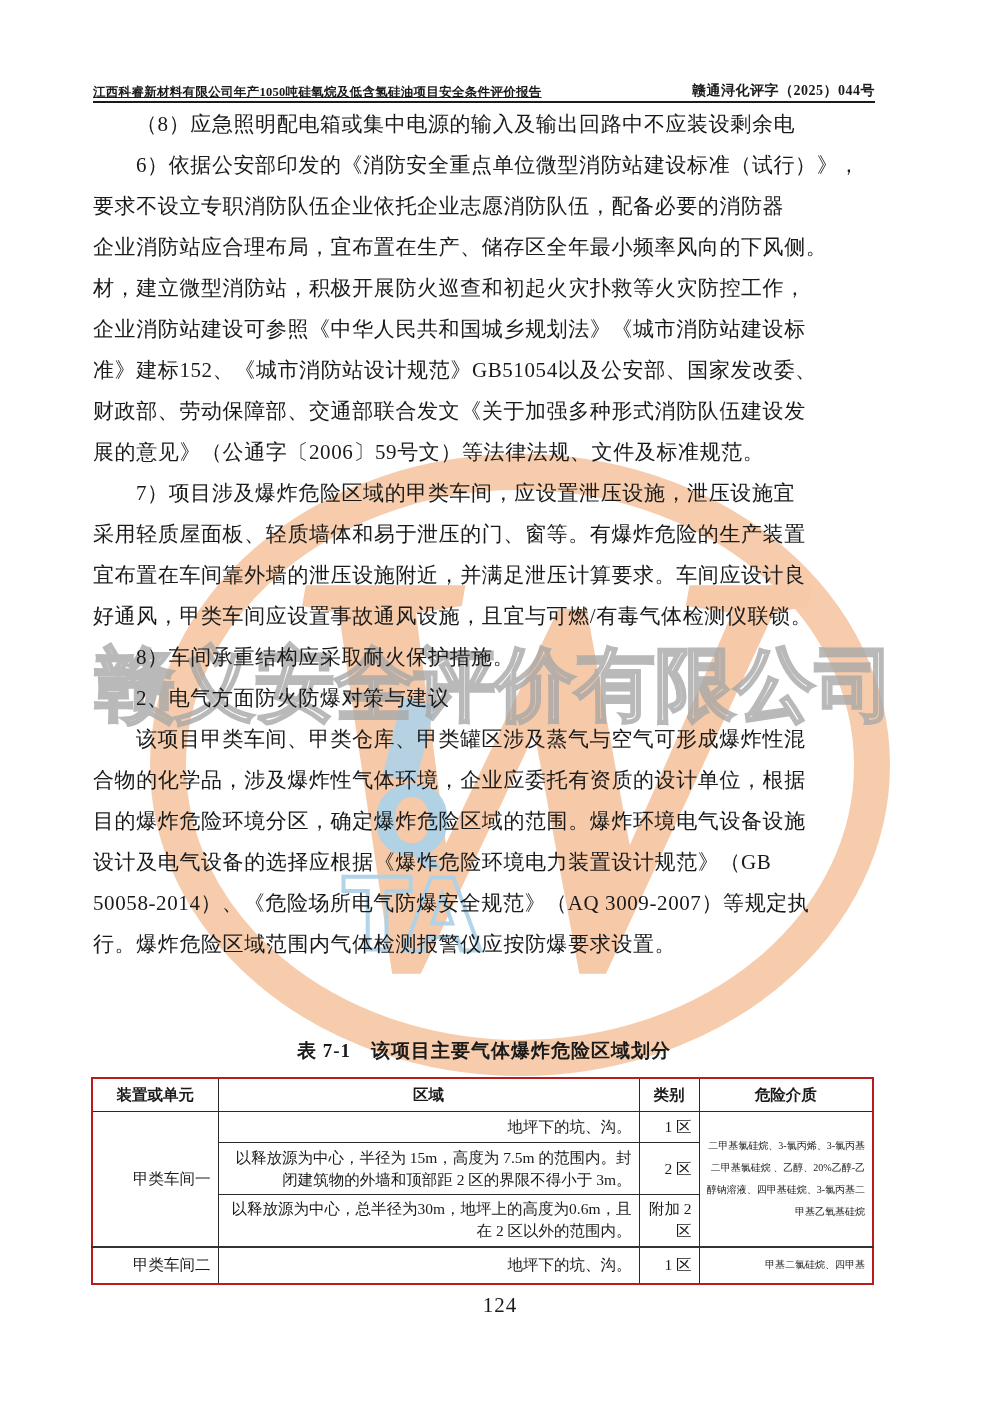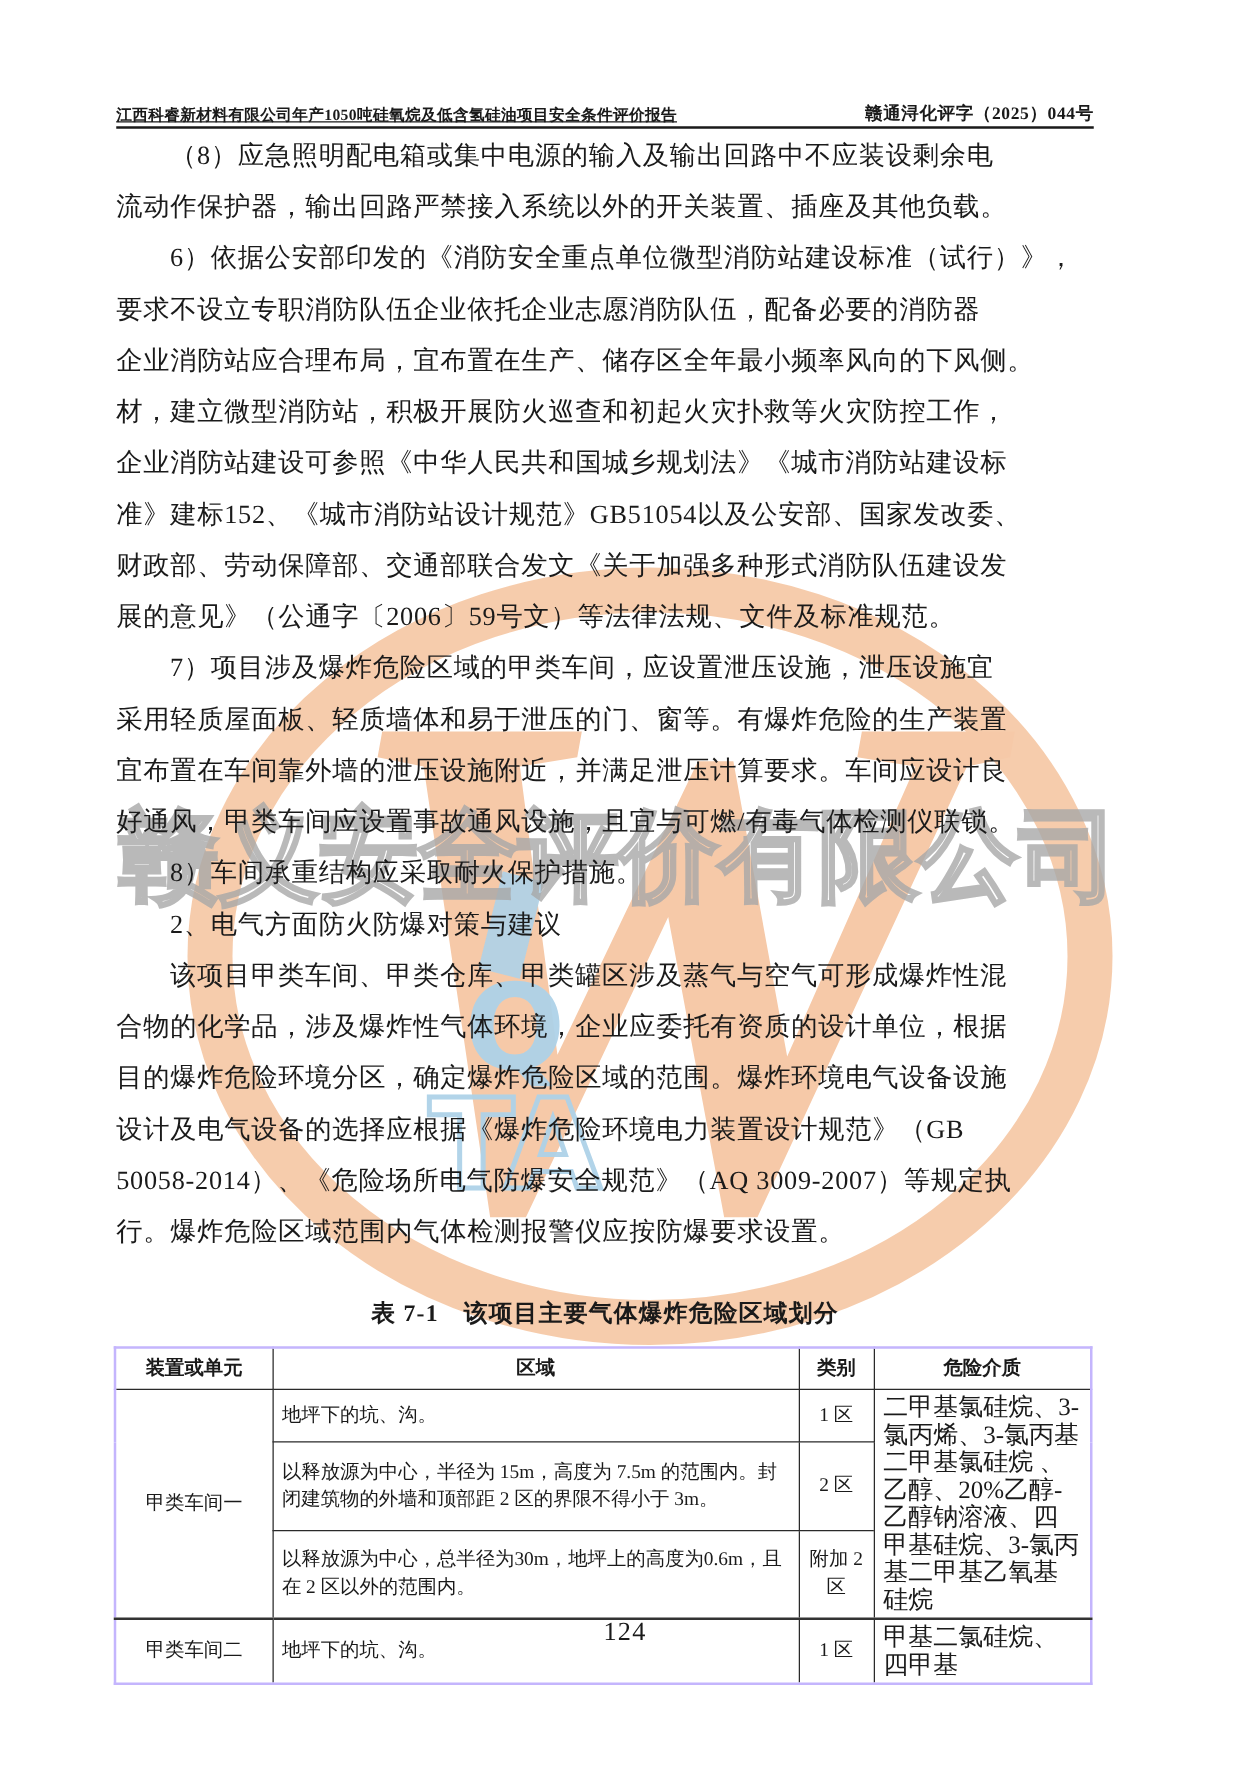--- a/index.html
+++ b/index.html
@@ -56,28 +56,29 @@
     font-size:15.5px;
   }
   table.hz col.c1{width:126px;}
   table.hz col.c2{width:421px;}
   table.hz col.c3{width:60px;}
   table.hz col.c4{width:174px;}
   table.hz th,table.hz td{
     border:1px solid #2a2a2a;
     padding:3px 7px;line-height:22px;
     overflow:hidden;
+    text-align:right;
   }
-  table.hz{border:2px solid #c4b5fd;}
+  table.hz{border:2px solid #b91c1c;}
   table.hz th{font-weight:bold;text-align:center;height:26px;}
   td.unit{text-align:center;}
   td.area{text-align:left;}
   td.cls{text-align:center;padding:3px 4px;}
   td.hzd{
-    text-align:left;font-size:20px;line-height:19.5px;
+    text-align:left;font-size:10px;line-height:19.5px;
     padding:2px 5px;vertical-align:middle;
   }
   tr.r1{height:31px;}
   tr.r2{height:52px;}
   tr.r3{height:52px;}
   tr.grp2 td{border-top:2.5px solid #333;height:29px;}
   
   .pageno{
     position:absolute;left:0;top:1293px;width:100%;z-index:2;
     text-align:center;font-size:21px;letter-spacing:1px;
@@ -97,21 +98,20 @@
     <text x="390" y="520" text-anchor="middle" font-family="'Liberation Serif','DejaVu Serif',serif" font-style="italic" font-weight="bold" font-size="580" fill="#f6c9a8">W</text>
     <rect x="262" y="255" width="34" height="80" fill="#aed2e8" opacity="0.9" transform="rotate(14 279 295)"></rect>
     <text x="282" y="410" text-anchor="middle" font-family="'DejaVu Sans','Liberation Sans',sans-serif" font-weight="bold" font-size="95" fill="#aed2e8" opacity="0.95">Q</text>
     <text x="282" y="505" text-anchor="middle" font-family="'DejaVu Sans','Liberation Sans',sans-serif" font-weight="bold" font-size="100" fill="none" stroke="#aed2e8" stroke-width="4" opacity="0.95">TA</text>
   </svg>
 
   <div class="wm wm-co">赣义安全评价有限公司</div>
 
   <div class="body-text">
     <div class="bl ind">（8）应急照明配电箱或集中电源的输入及输出回路中不应装设剩余电</div>
-    <div class="bl">流动作保护器，输出回路严禁接入系统以外的开关装置、插座及其他负载。</div>
     <div class="bl ind">6）依据公安部印发的《消防安全重点单位微型消防站建设标准（试行）》，</div>
     <div class="bl">要求不设立专职消防队伍企业依托企业志愿消防队伍，配备必要的消防器</div>
     <div class="bl">企业消防站应合理布局，宜布置在生产、储存区全年最小频率风向的下风侧。</div>
     <div class="bl">材，建立微型消防站，积极开展防火巡查和初起火灾扑救等火灾防控工作，</div>
     <div class="bl">企业消防站建设可参照《中华人民共和国城乡规划法》《城市消防站建设标</div>
     <div class="bl">准》建标152、《城市消防站设计规范》GB51054以及公安部、国家发改委、</div>
     <div class="bl">财政部、劳动保障部、交通部联合发文《关于加强多种形式消防队伍建设发</div>
     <div class="bl">展的意见》（公通字〔2006〕59号文）等法律法规、文件及标准规范。</div>
     <div class="bl ind">7）项目涉及爆炸危险区域的甲类车间，应设置泄压设施，泄压设施宜</div>
     <div class="bl">采用轻质屋面板、轻质墙体和易于泄压的门、窗等。有爆炸危险的生产装置</div>

